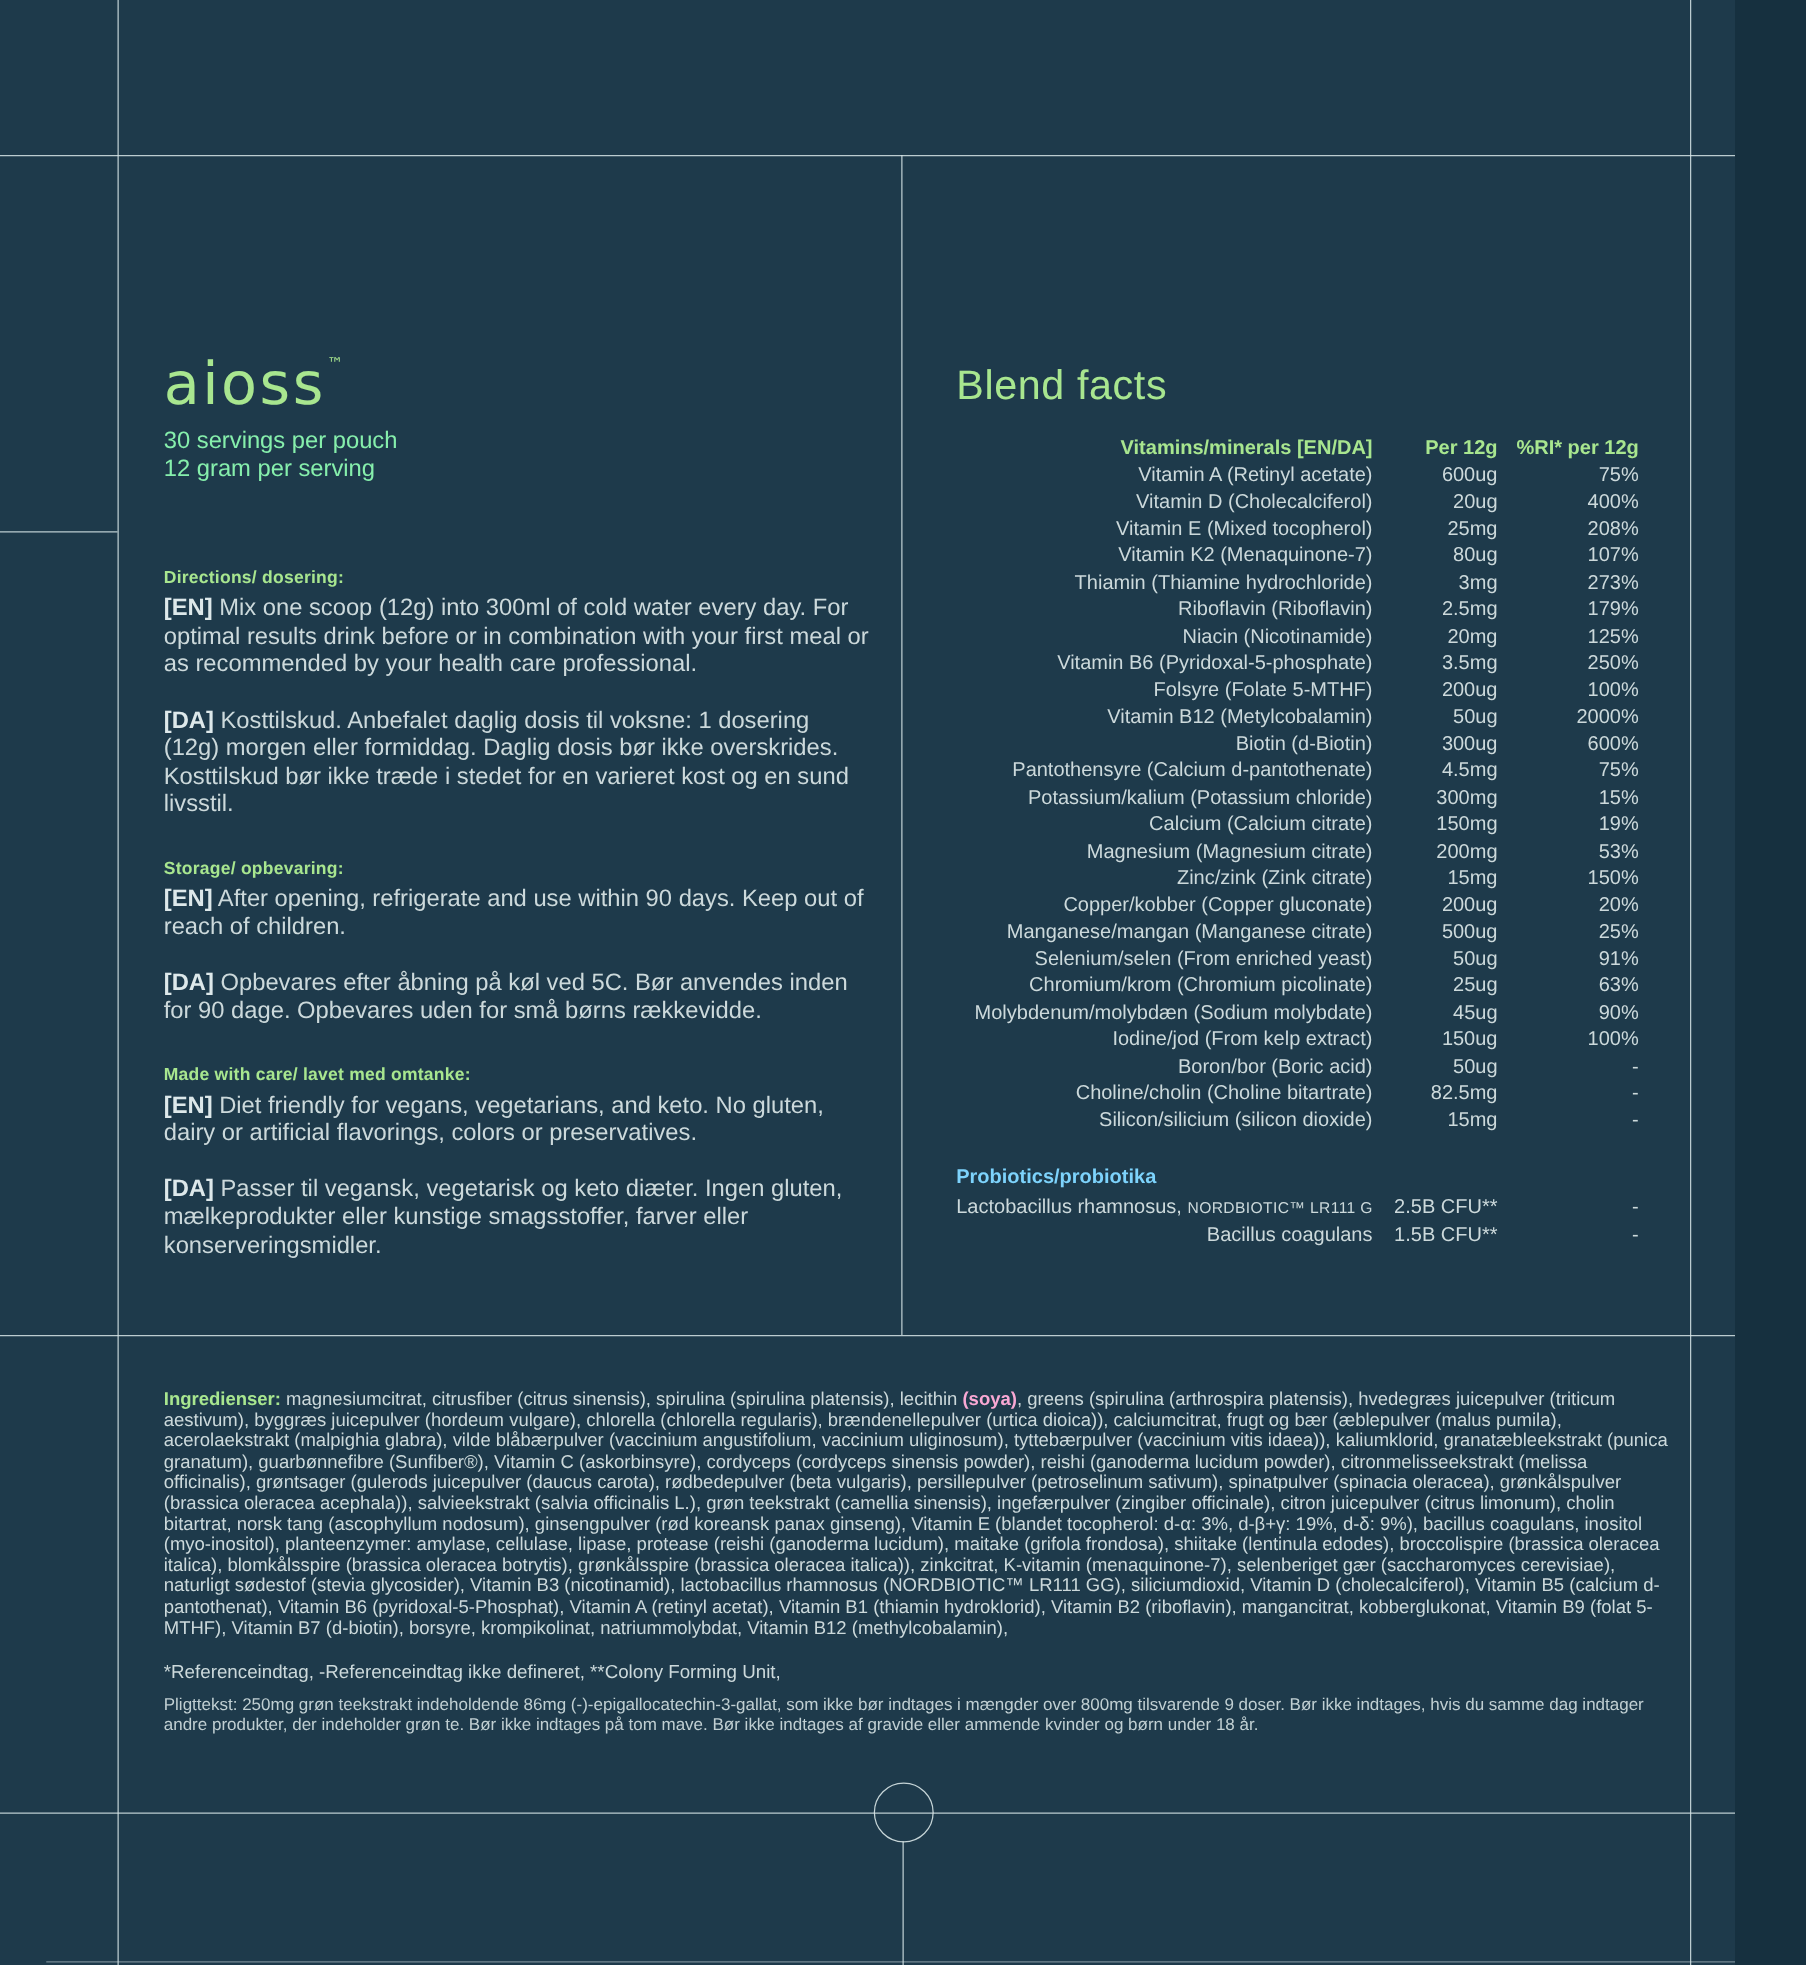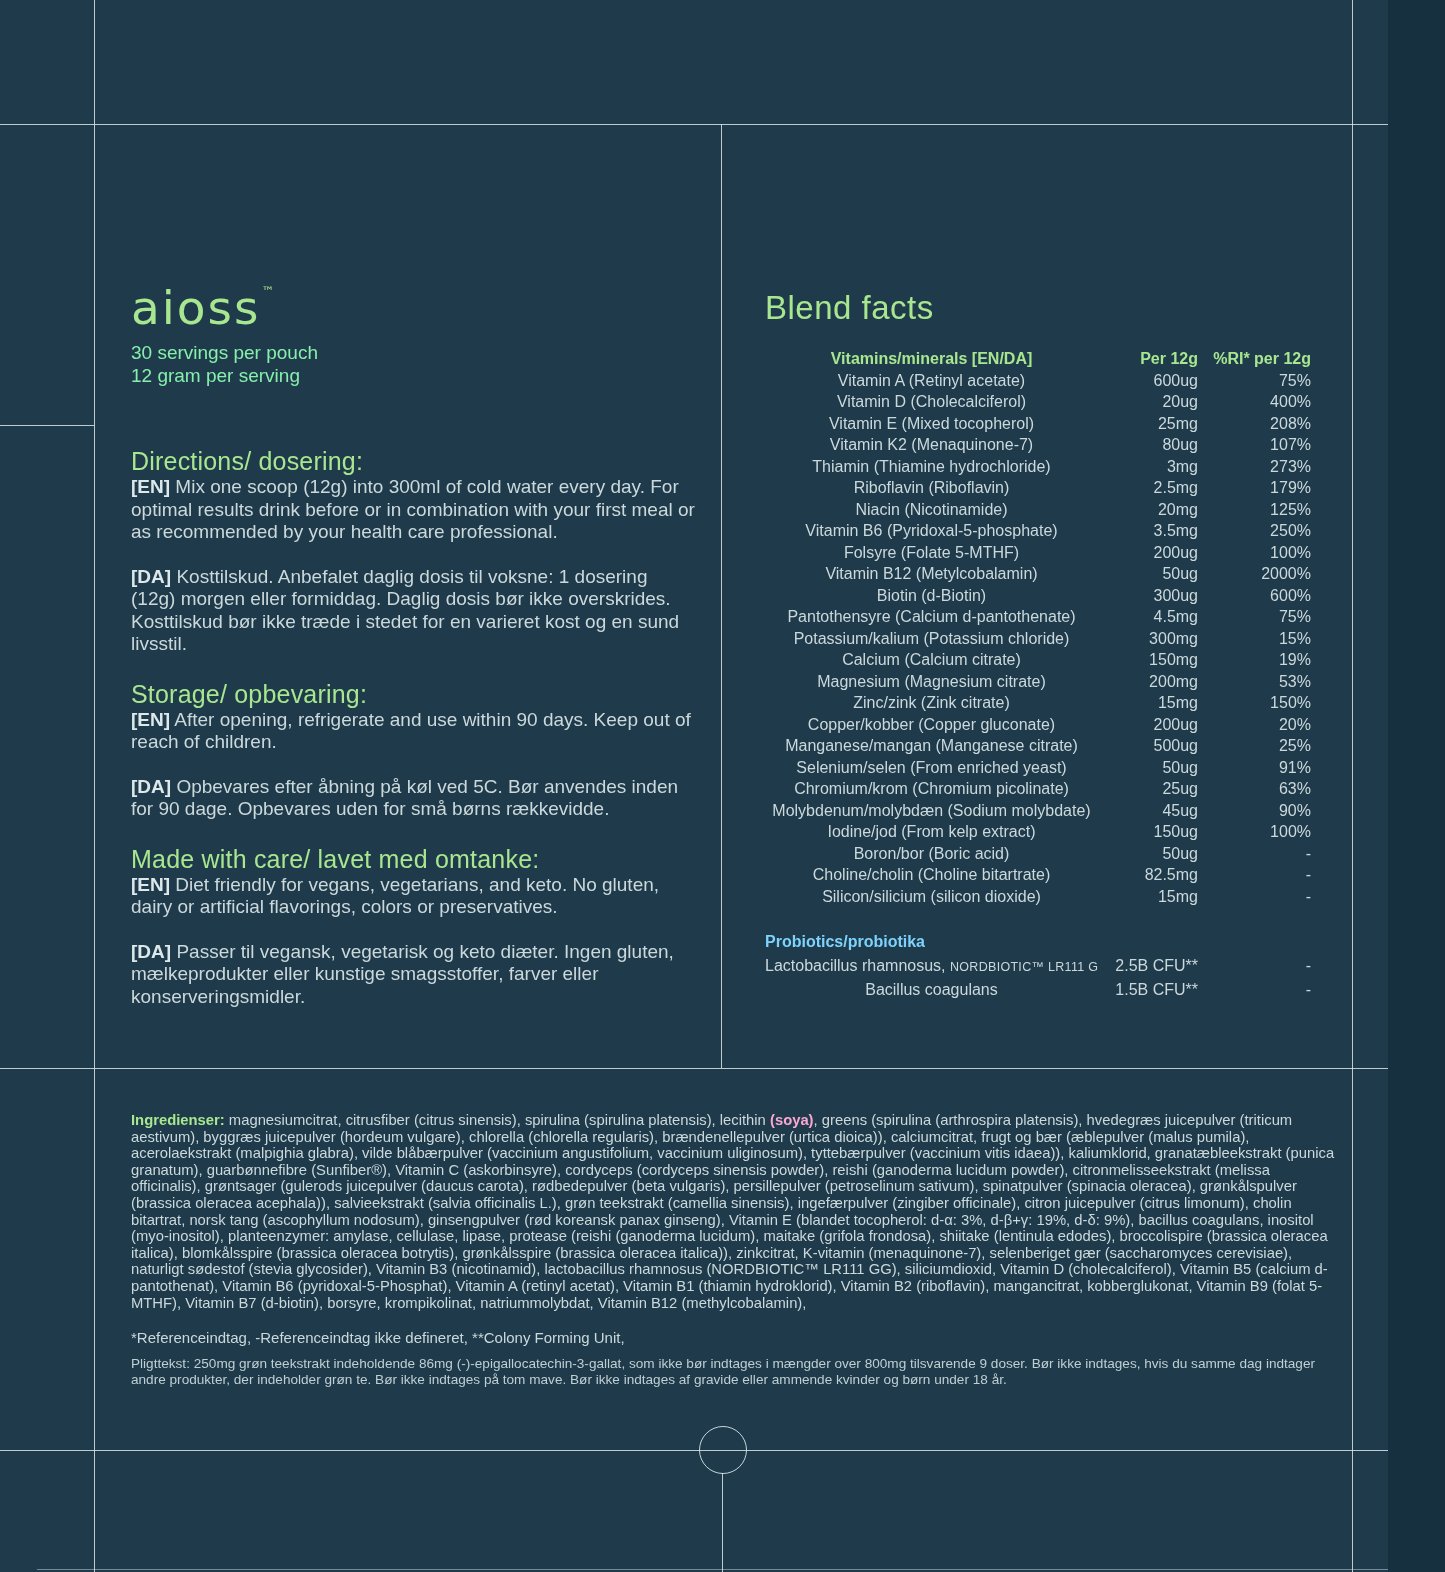--- a/index.html
+++ b/index.html
@@ -35,35 +35,35 @@
     font-family:"DejaVu Sans", sans-serif;
     font-size:47px;line-height:47px;letter-spacing:2px;
     color:#a8e68f;font-weight:400;
   }
   .logo sup{font-size:13px;letter-spacing:0;vertical-align:28px;margin-left:1px;}
   .servings{margin-top:10px;font-size:19px;line-height:23px;color:#86efac;}
   
   .left-col{position:absolute;left:131px;top:450px;width:566px;}
   .section{margin-bottom:27px;}
   .section h3{
-    margin:0 0 3px 0;font-size:25px;line-height:23px;
-    color:#a8e68f;font-weight:normal;letter-spacing:.2px;
+    margin:0 0 3px 0;font-size:14px;line-height:23px;
+    color:#a8e68f;font-weight:bold;letter-spacing:.2px;
   }
   .section p{margin:0 0 22px 0;font-size:19px;line-height:22.5px;color:#ccd9db;}
   .section p:last-child{margin-bottom:0;}
   .lang-tag{font-weight:bold;color:#dde8ea;text-align:right;}
   
   .right-col{position:absolute;left:765px;top:278px;width:546px;}
   .bf-title{
     margin:12px 0 22px 0;font-size:33px;line-height:36px;font-weight:400;
     color:#a8e68f;letter-spacing:.5px;
   }
   .bf-row,.bf-head{display:flex;align-items:baseline;font-size:16px;line-height:21.5px;}
   .bf-head{font-weight:bold;color:#a8e68f;}
-  .bf-name{flex:1 1 auto;text-align:center;white-space:nowrap;overflow:hidden;}
+  .bf-name{flex:1 1 auto;text-align:right;white-space:nowrap;overflow:hidden;}
   .bf-val{flex:0 0 100px;text-align:right;white-space:nowrap;}
   .bf-pct{flex:0 0 113px;text-align:right;white-space:nowrap;}
   .bf-name .small-caps{font-size:12.5px;letter-spacing:.3px;}
   .probio-head{
     margin:24px 0 2px 0;font-size:16px;line-height:22px;
     font-weight:bold;color:#7dd3fc;
   }
   .probio .bf-row{line-height:22.5px;}
   
   .ingredients{

